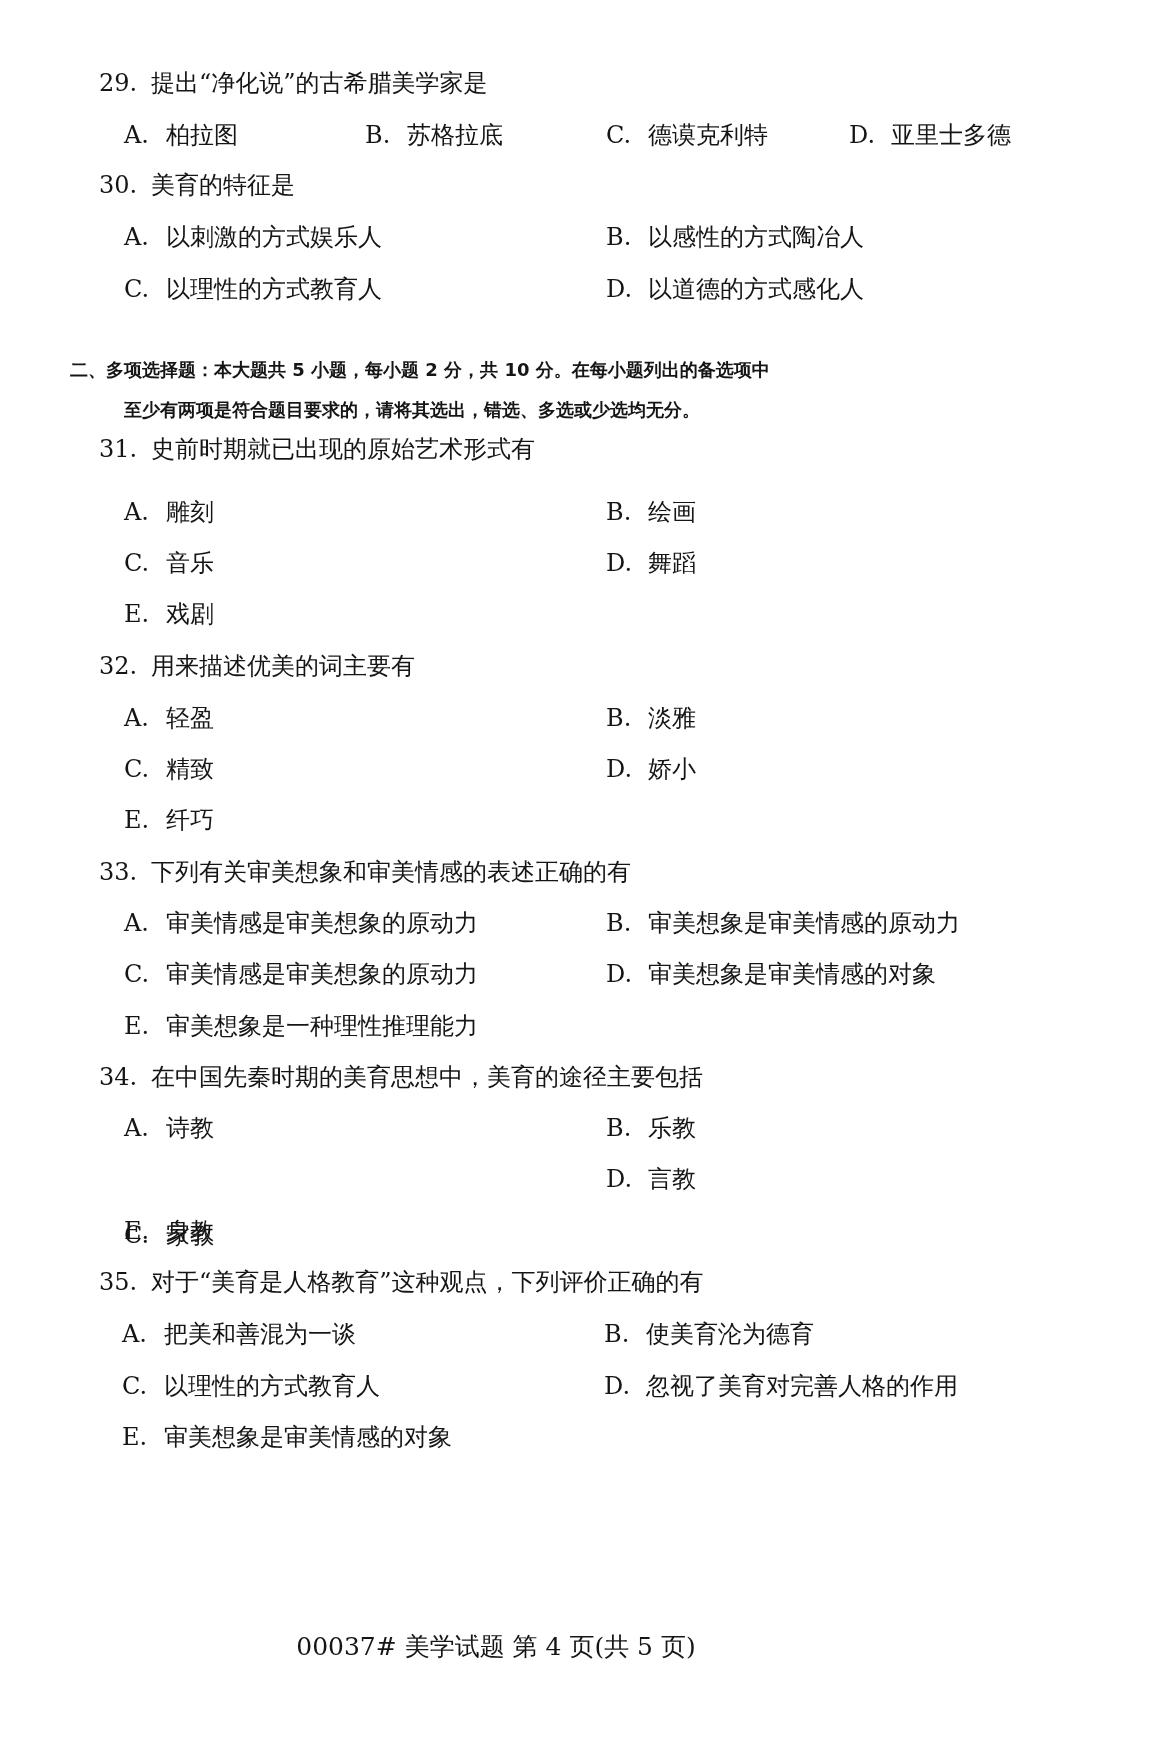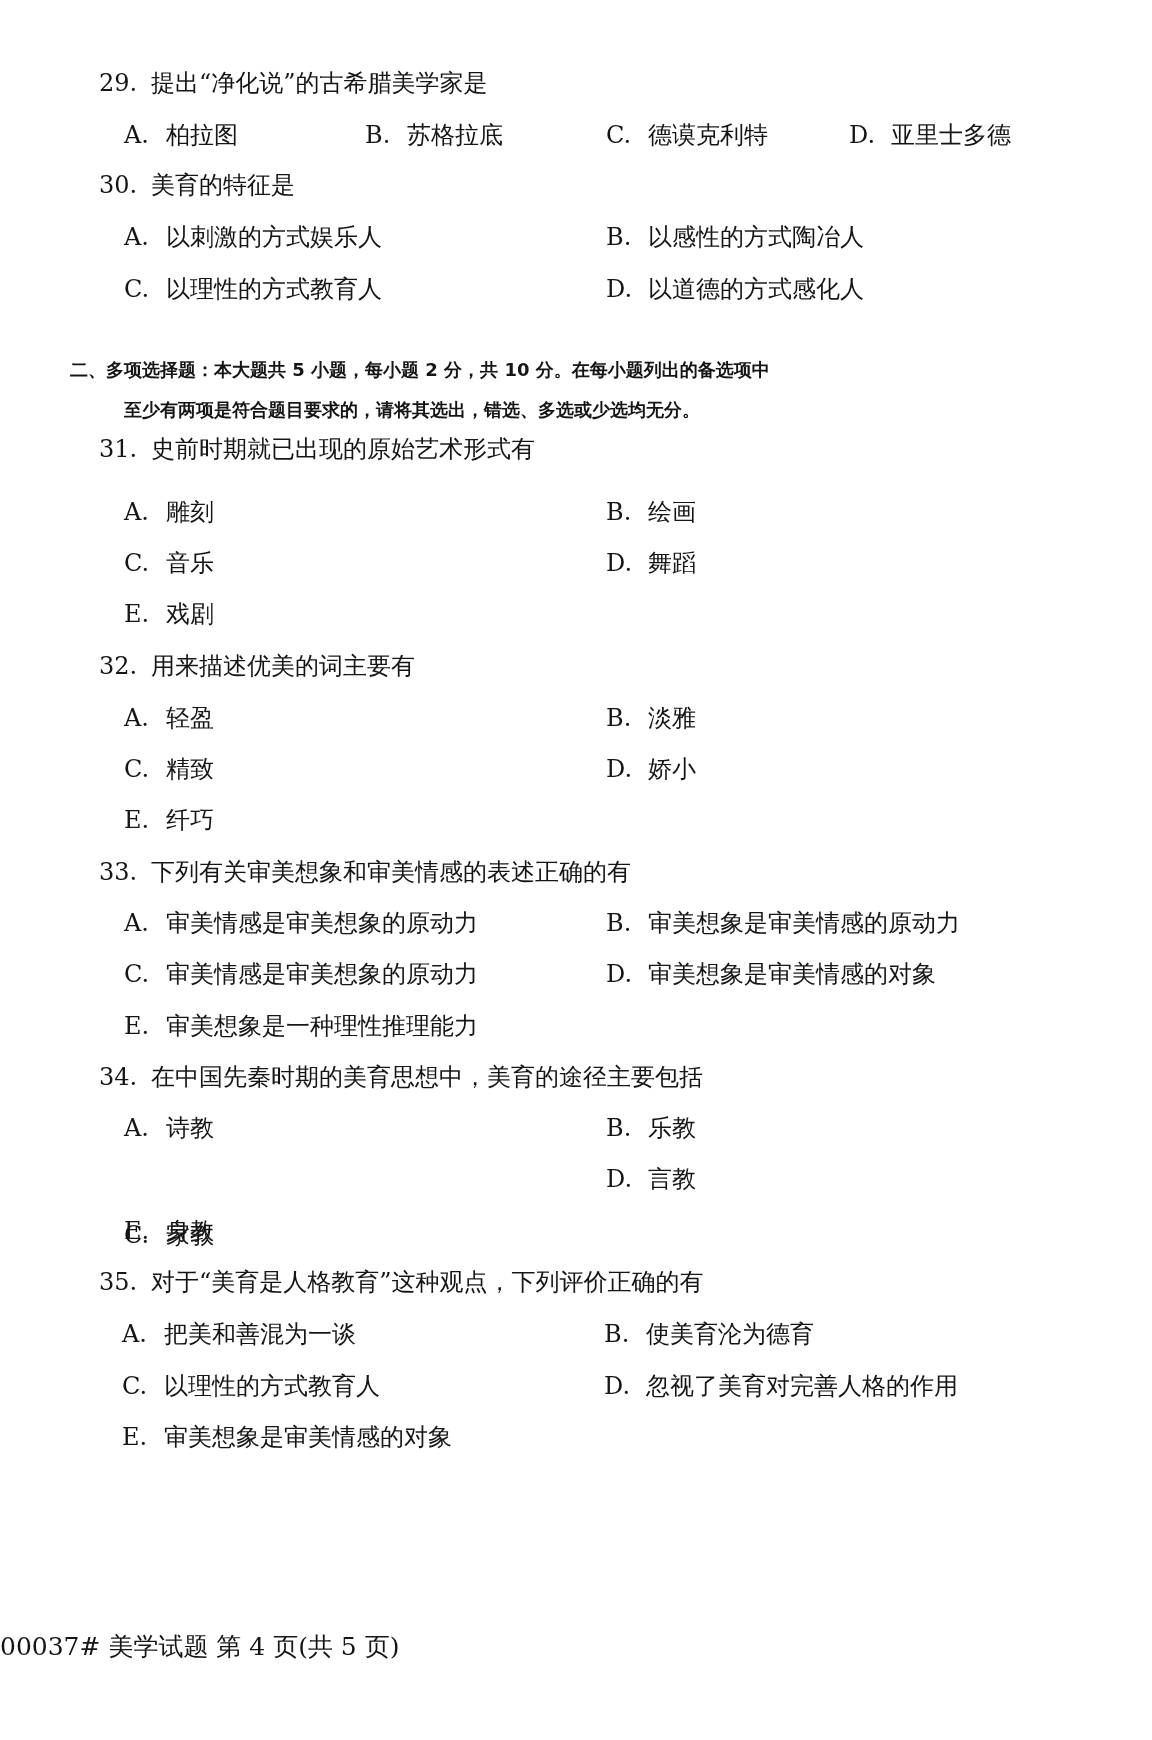--- a/index.html
+++ b/index.html
@@ -5,21 +5,21 @@
   html, body { margin: 0; padding: 0; background: #ffffff; }
   body {
     width: 1152px; height: 1740px; position: relative; overflow: hidden;
     font-family: "DejaVu Serif", "Liberation Serif", serif;
     color: #151515;
   }
   .line { position: absolute; font-size: 24px; line-height: 30px; white-space: nowrap; }
   .qnum { display: inline-block; width: 52px; margin-left: 29px; }
   .opt-letter { display: inline-block; width: 42px; }
   .section { font-family: "DejaVu Sans", "Liberation Sans", sans-serif; font-weight: bold; font-size: 18px; }
-  .footer { position: absolute; left: 0; width: 992px; top: 1632px; font-size: 25px; line-height: 30px; }
+  .footer { position: absolute; left: 0; width: 992px; text-align: center; top: 1632px; font-size: 25px; line-height: 30px; }
 </style>
 </head>
 <body>
 
 <div class="line" style="left:70px;top:68px"><span class="qnum">29.</span><span>提出“净化说”的古希腊美学家是</span></div>
 <div class="line" style="left:124px;top:120px"><span class="opt-letter">A.</span><span>柏拉图</span></div>
 <div class="line" style="left:365px;top:120px"><span class="opt-letter">B.</span><span>苏格拉底</span></div>
 <div class="line" style="left:606px;top:120px"><span class="opt-letter">C.</span><span>德谟克利特</span></div>
 <div class="line" style="left:849px;top:120px"><span class="opt-letter">D.</span><span>亚里士多德</span></div>
 

